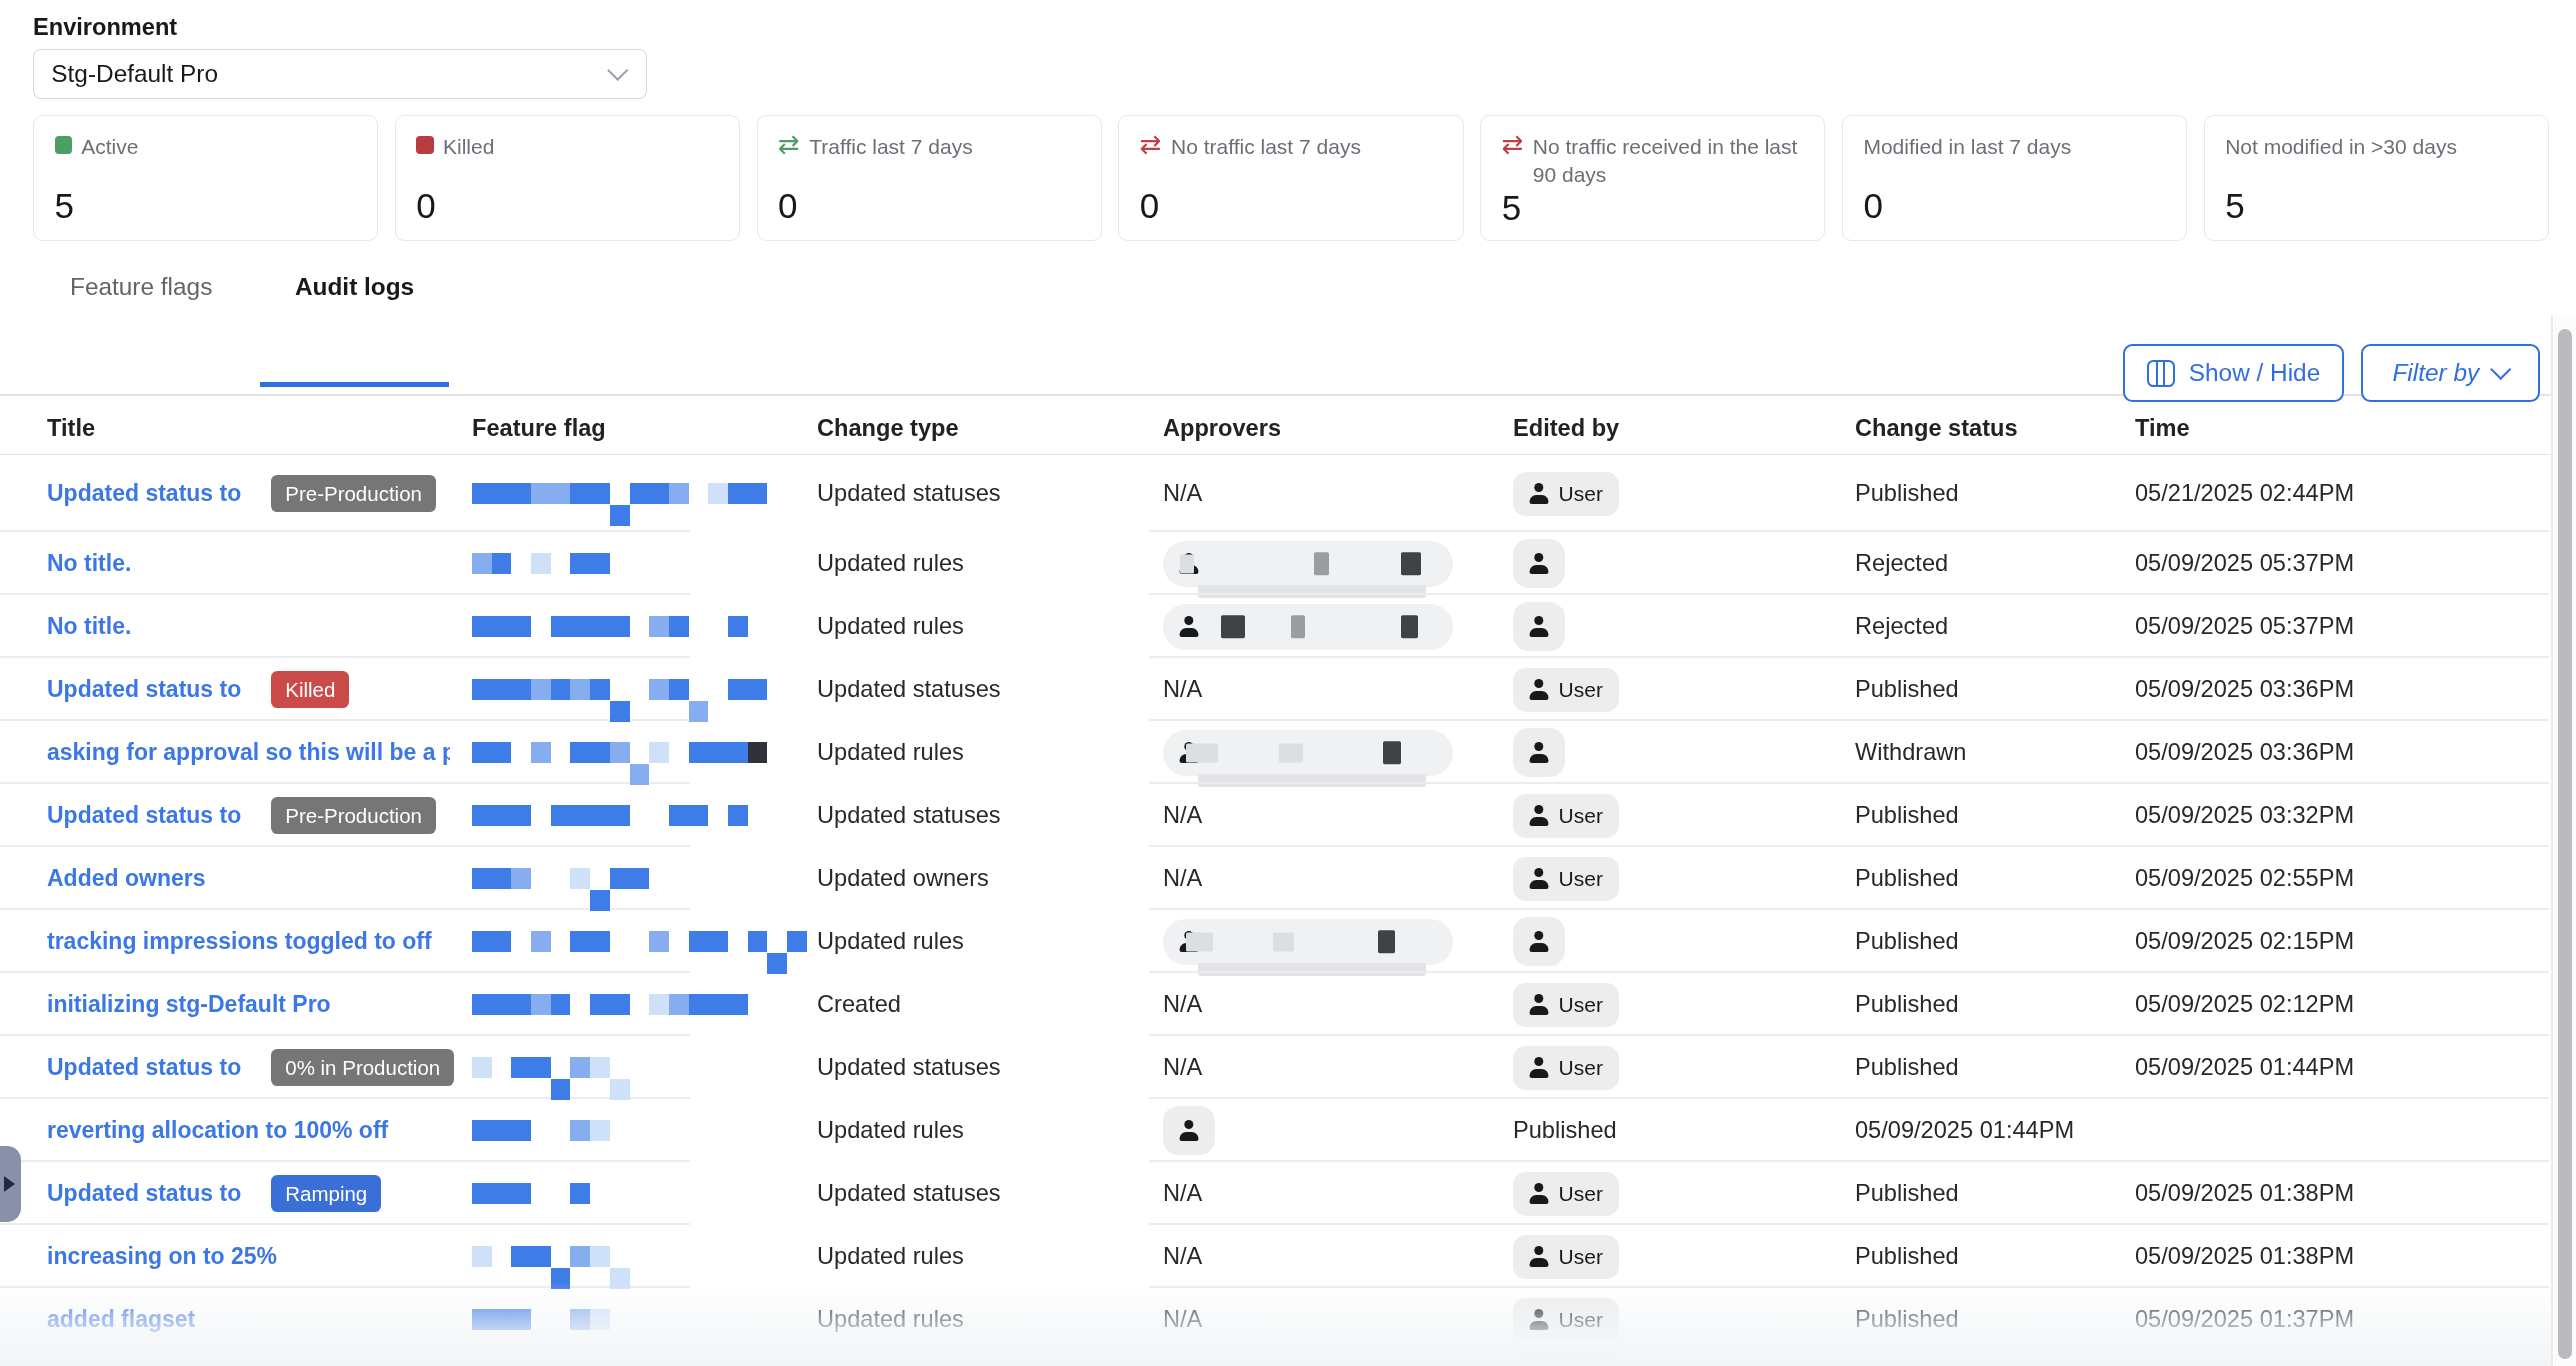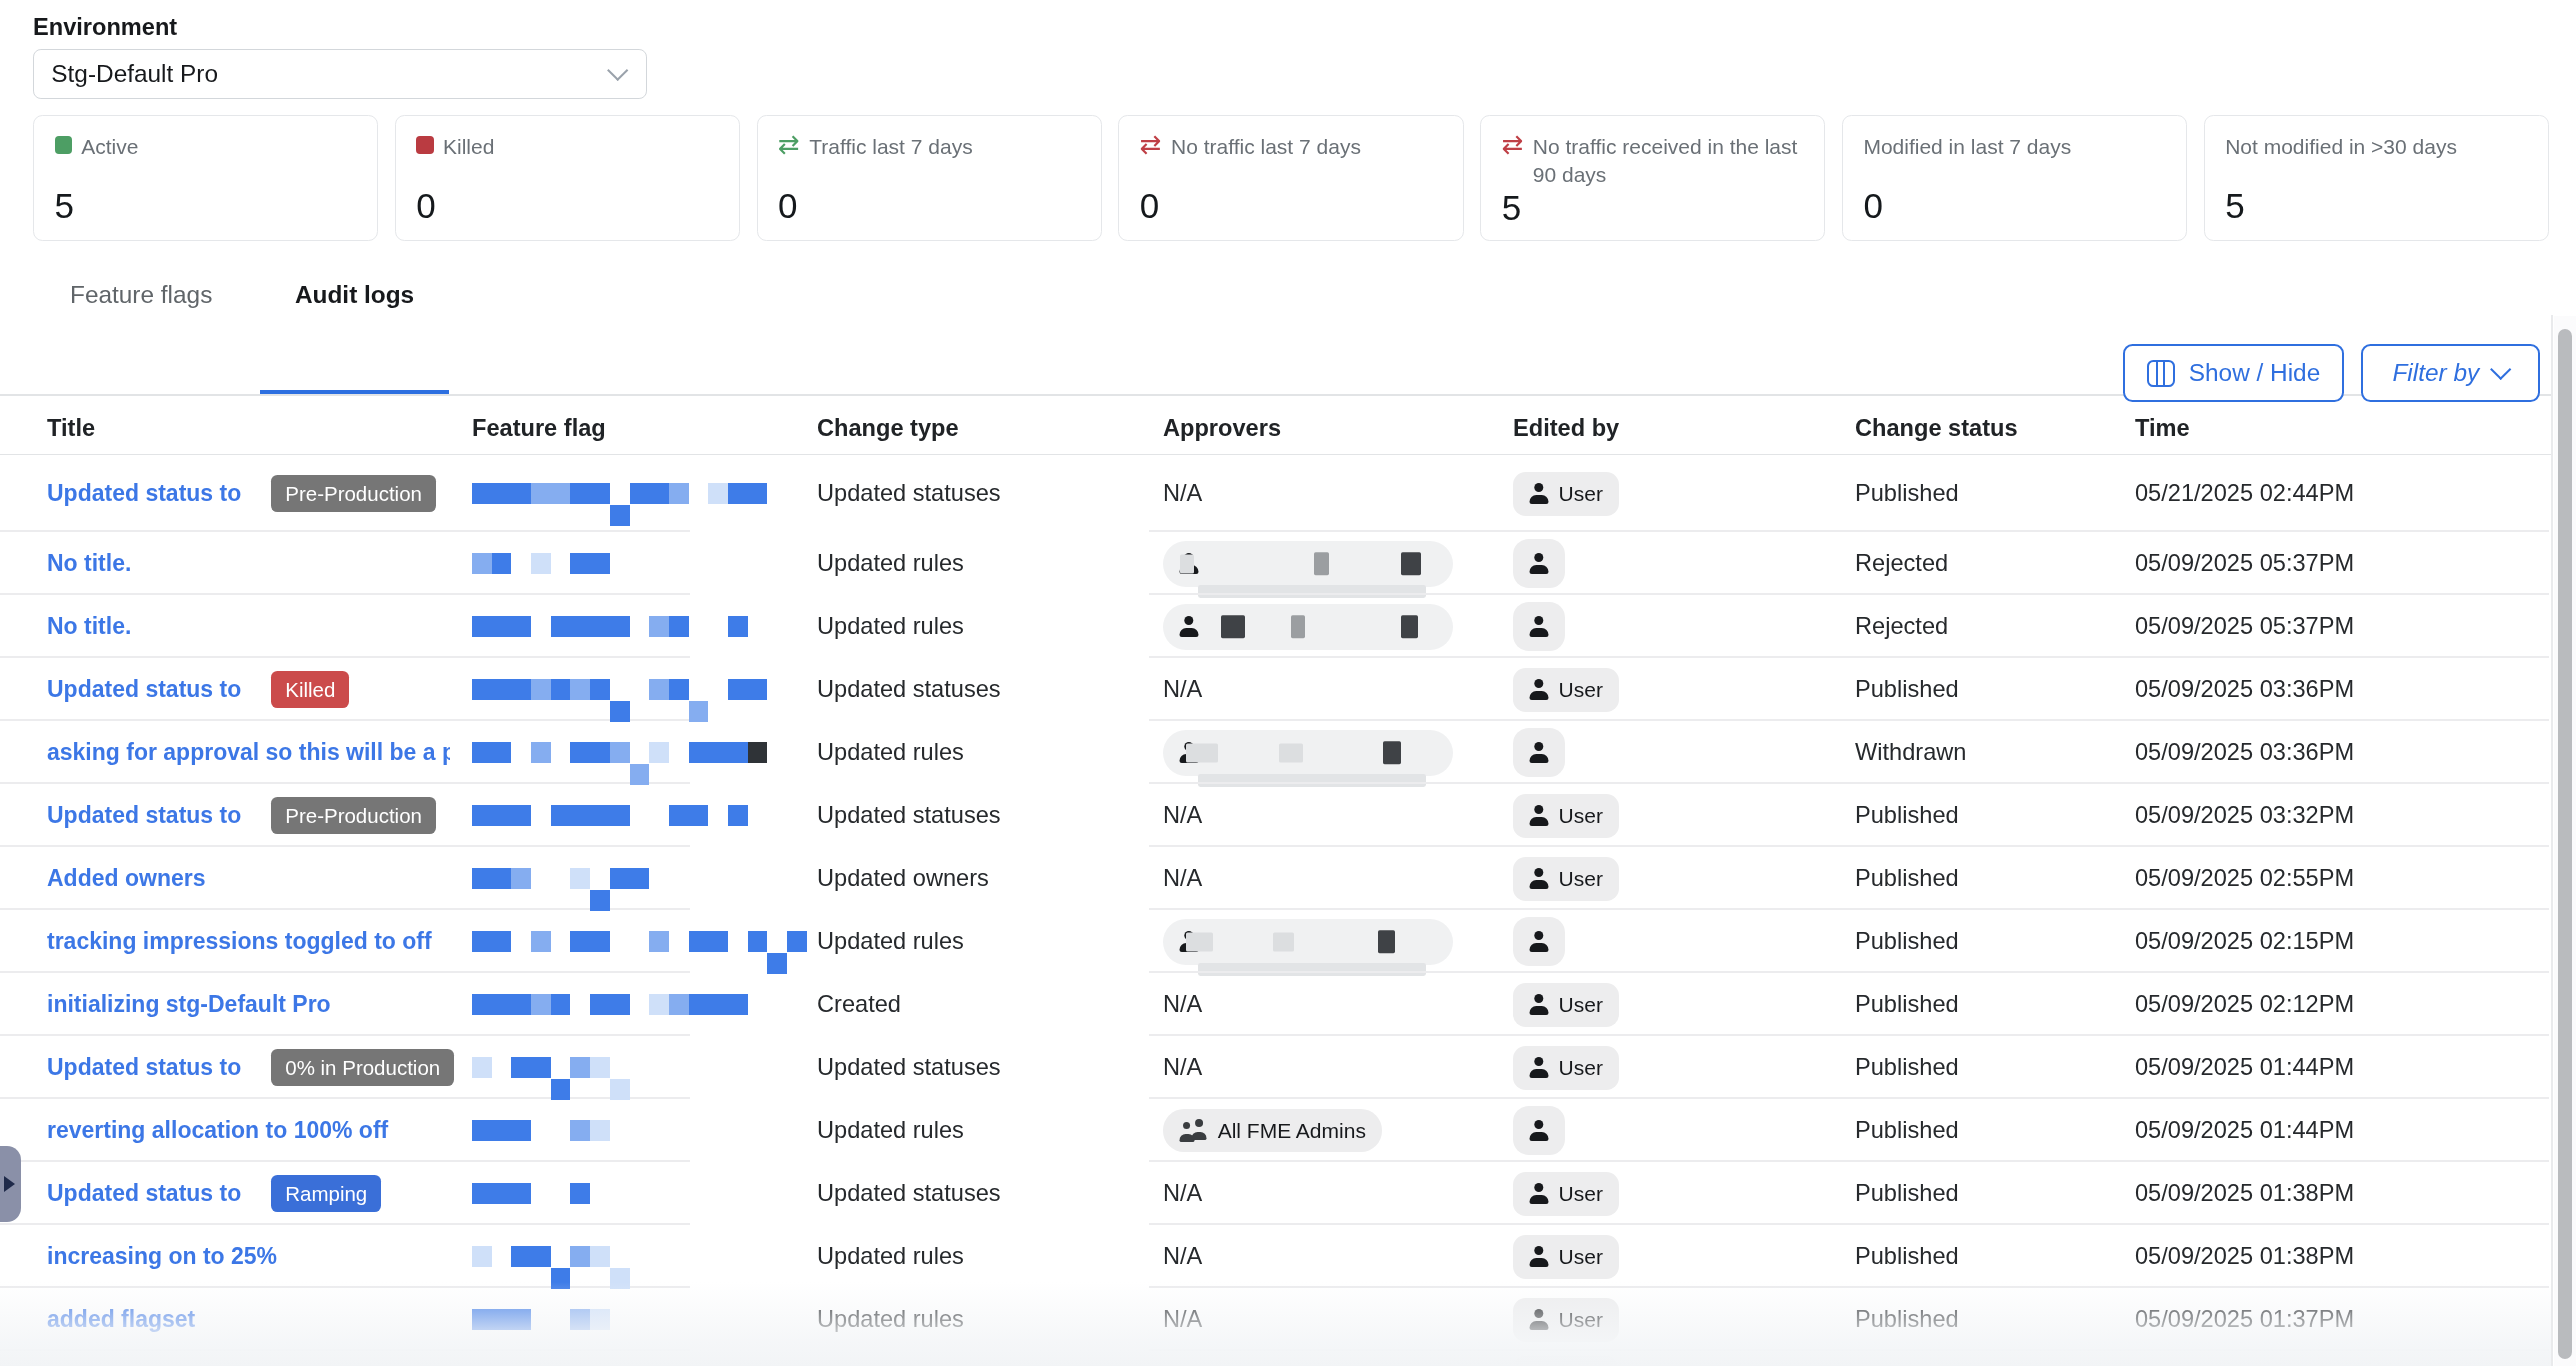--- a/index.html
+++ b/index.html
@@ -21,21 +21,21 @@
   .stat-card{flex:1;height:126px;border:1.6px solid #e5e7ea;border-radius:9.4px;background:#fff;
       box-sizing:border-box;padding:17.3px 20.5px 14px;display:flex;flex-direction:column;justify-content:space-between;}
   .stat-top{display:flex;align-items:flex-start;gap:9.4px;font-size:21px;color:#6a7076;line-height:1.3;}
   .stat-num{font-size:35px;color:#15191c;}
   .sq{width:17.3px;height:17.3px;border-radius:3.9px;flex:none;margin-top:3.1px;display:inline-block;}
   .sq.green{background:#4D9E64;} .sq.red{background:#BA3B41;}
   .arrows{font-size:26px;line-height:22px;flex:none;font-family:"DejaVu Sans",sans-serif;}
   .arrows.green{color:#4D9E64;} .arrows.red{color:#BF3F46;}
 
   
-  .tabs{position:absolute;left:35px;top:260px;height:135px;display:flex;}
+  .tabs{position:absolute;left:35px;top:252px;height:135px;display:flex;}
   .tab{position:relative;padding:20.5px 35px 0;font-size:24.4px;font-weight:500;color:#606569;cursor:pointer;}
   .tab.active{color:#17191c;font-weight:700;margin-left:12.6px;}
   .tab.active::after{content:"";position:absolute;left:0;right:0;bottom:0;height:4.7px;background:#2D6FE0;}
   .tab-divider{position:absolute;left:0;top:394px;width:2551px;height:1.6px;background:#e2e4e6;}
 
   
   .search-box{position:absolute;left:33px;top:344px;width:614px;height:50px;border:1.6px solid #d3d7db;
       border-radius:7px;box-sizing:border-box;display:flex;align-items:center;padding:0 14px;gap:11px;background:#fff;}
   .search-ico{width:20.5px;height:20.5px;position:relative;flex:none;}
   .search-ico::before{content:"";position:absolute;left:0.8px;top:0.8px;width:12.6px;height:12.6px;border:2.4px solid #8d9296;border-radius:50%;}
@@ -382,29 +382,20 @@
             </span></div>
           <div class="td cell-text">Published</div>
           <div class="td cell-text">05/09/2025 01:44PM</div>
         </div>
         <div class="tr">
           <div class="td title-cell">
             <a class="tlink">reverting allocation to 100% off</a>
           </div>
           <div class="td flag-cell"><span class="mz m3"></span><span class="mz m3"></span><span class="mz m3"></span><span class="mz m0"></span><span class="mz m0"></span><span class="mz m2"></span><span class="mz m1"></span></div>
           <div class="td cell-text">Updated rules</div>
-          <div class="td appr-cell">
-            <span class="chip group">
-              <span class="g-ico">
-                <span class="gp gp1"></span>
-                <span class="gp gp2"></span>
-              </span>
-              <span>All FME Admins</span>
-            </span>
-          </div>
           <div class="td"><span class="chip avatar">
               <span class="p-ico"></span>
             </span></div>
           <div class="td cell-text">Published</div>
           <div class="td cell-text">05/09/2025 01:44PM</div>
         </div>
         <div class="tr">
           <div class="td title-cell">
             <a class="tlink">Updated status to</a>
             <span class="badge blue">Ramping</span>

